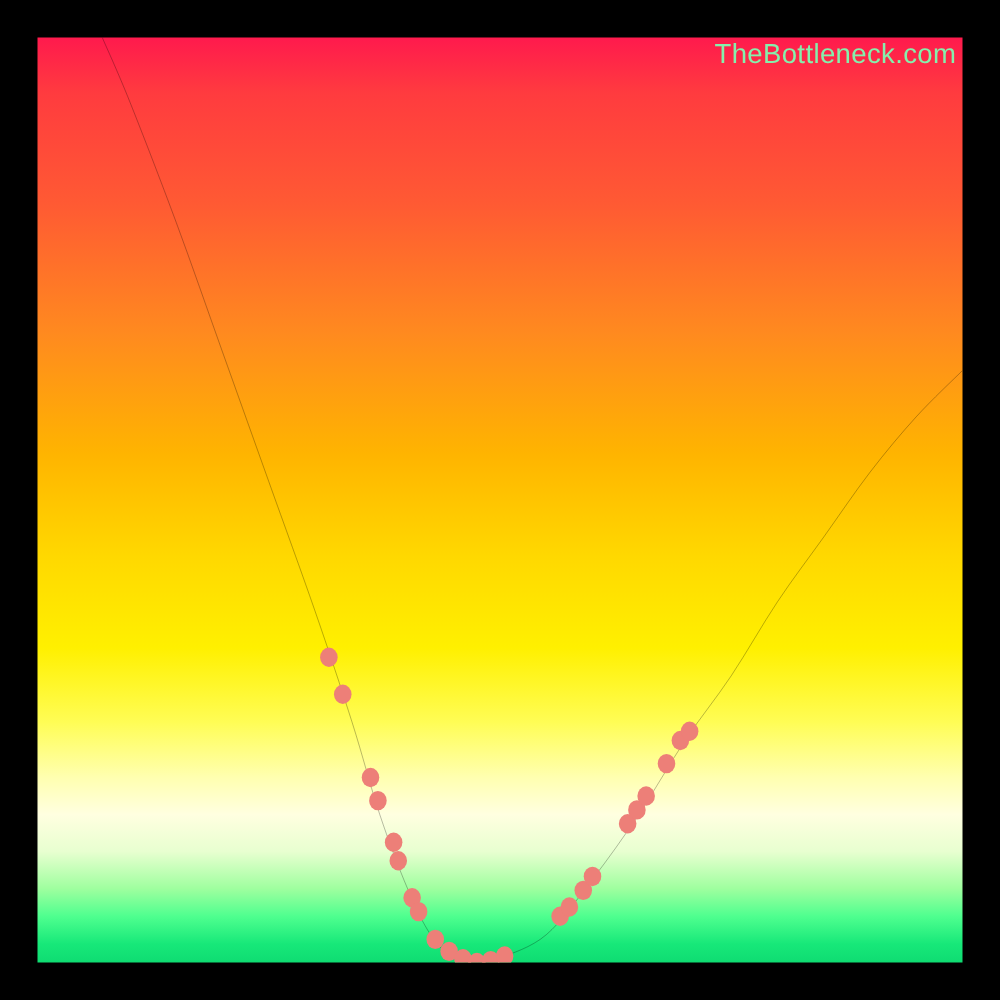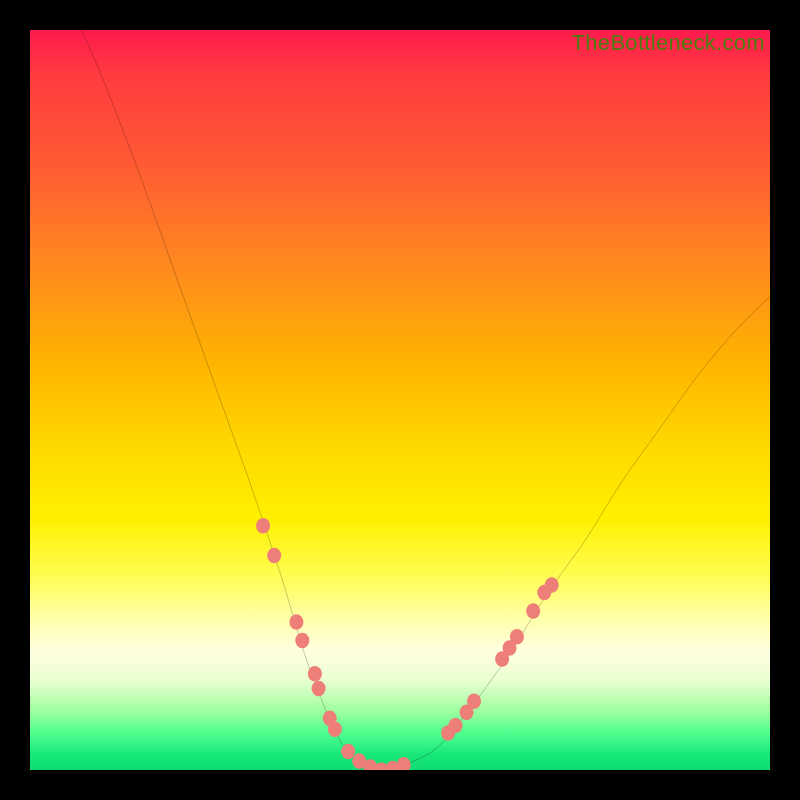--- a/index.html
+++ b/index.html
@@ -41,21 +41,21 @@
       #9fff9f 92%,
       #4fff8f 95%,
       #17e879 98%,
       #0fdc72 100%
     );
   }
   .watermark {
     position: absolute;
     top: 30px;
     right: 35px;
-    color: #4d7c0f;
+    color: #86efac;
     font-size: 22px;
     font-weight: 500;
     letter-spacing: 0.3px;
     user-select: none;
   }
   svg.curve {
     position: absolute;
     top: 0;
     left: 0;
   }

